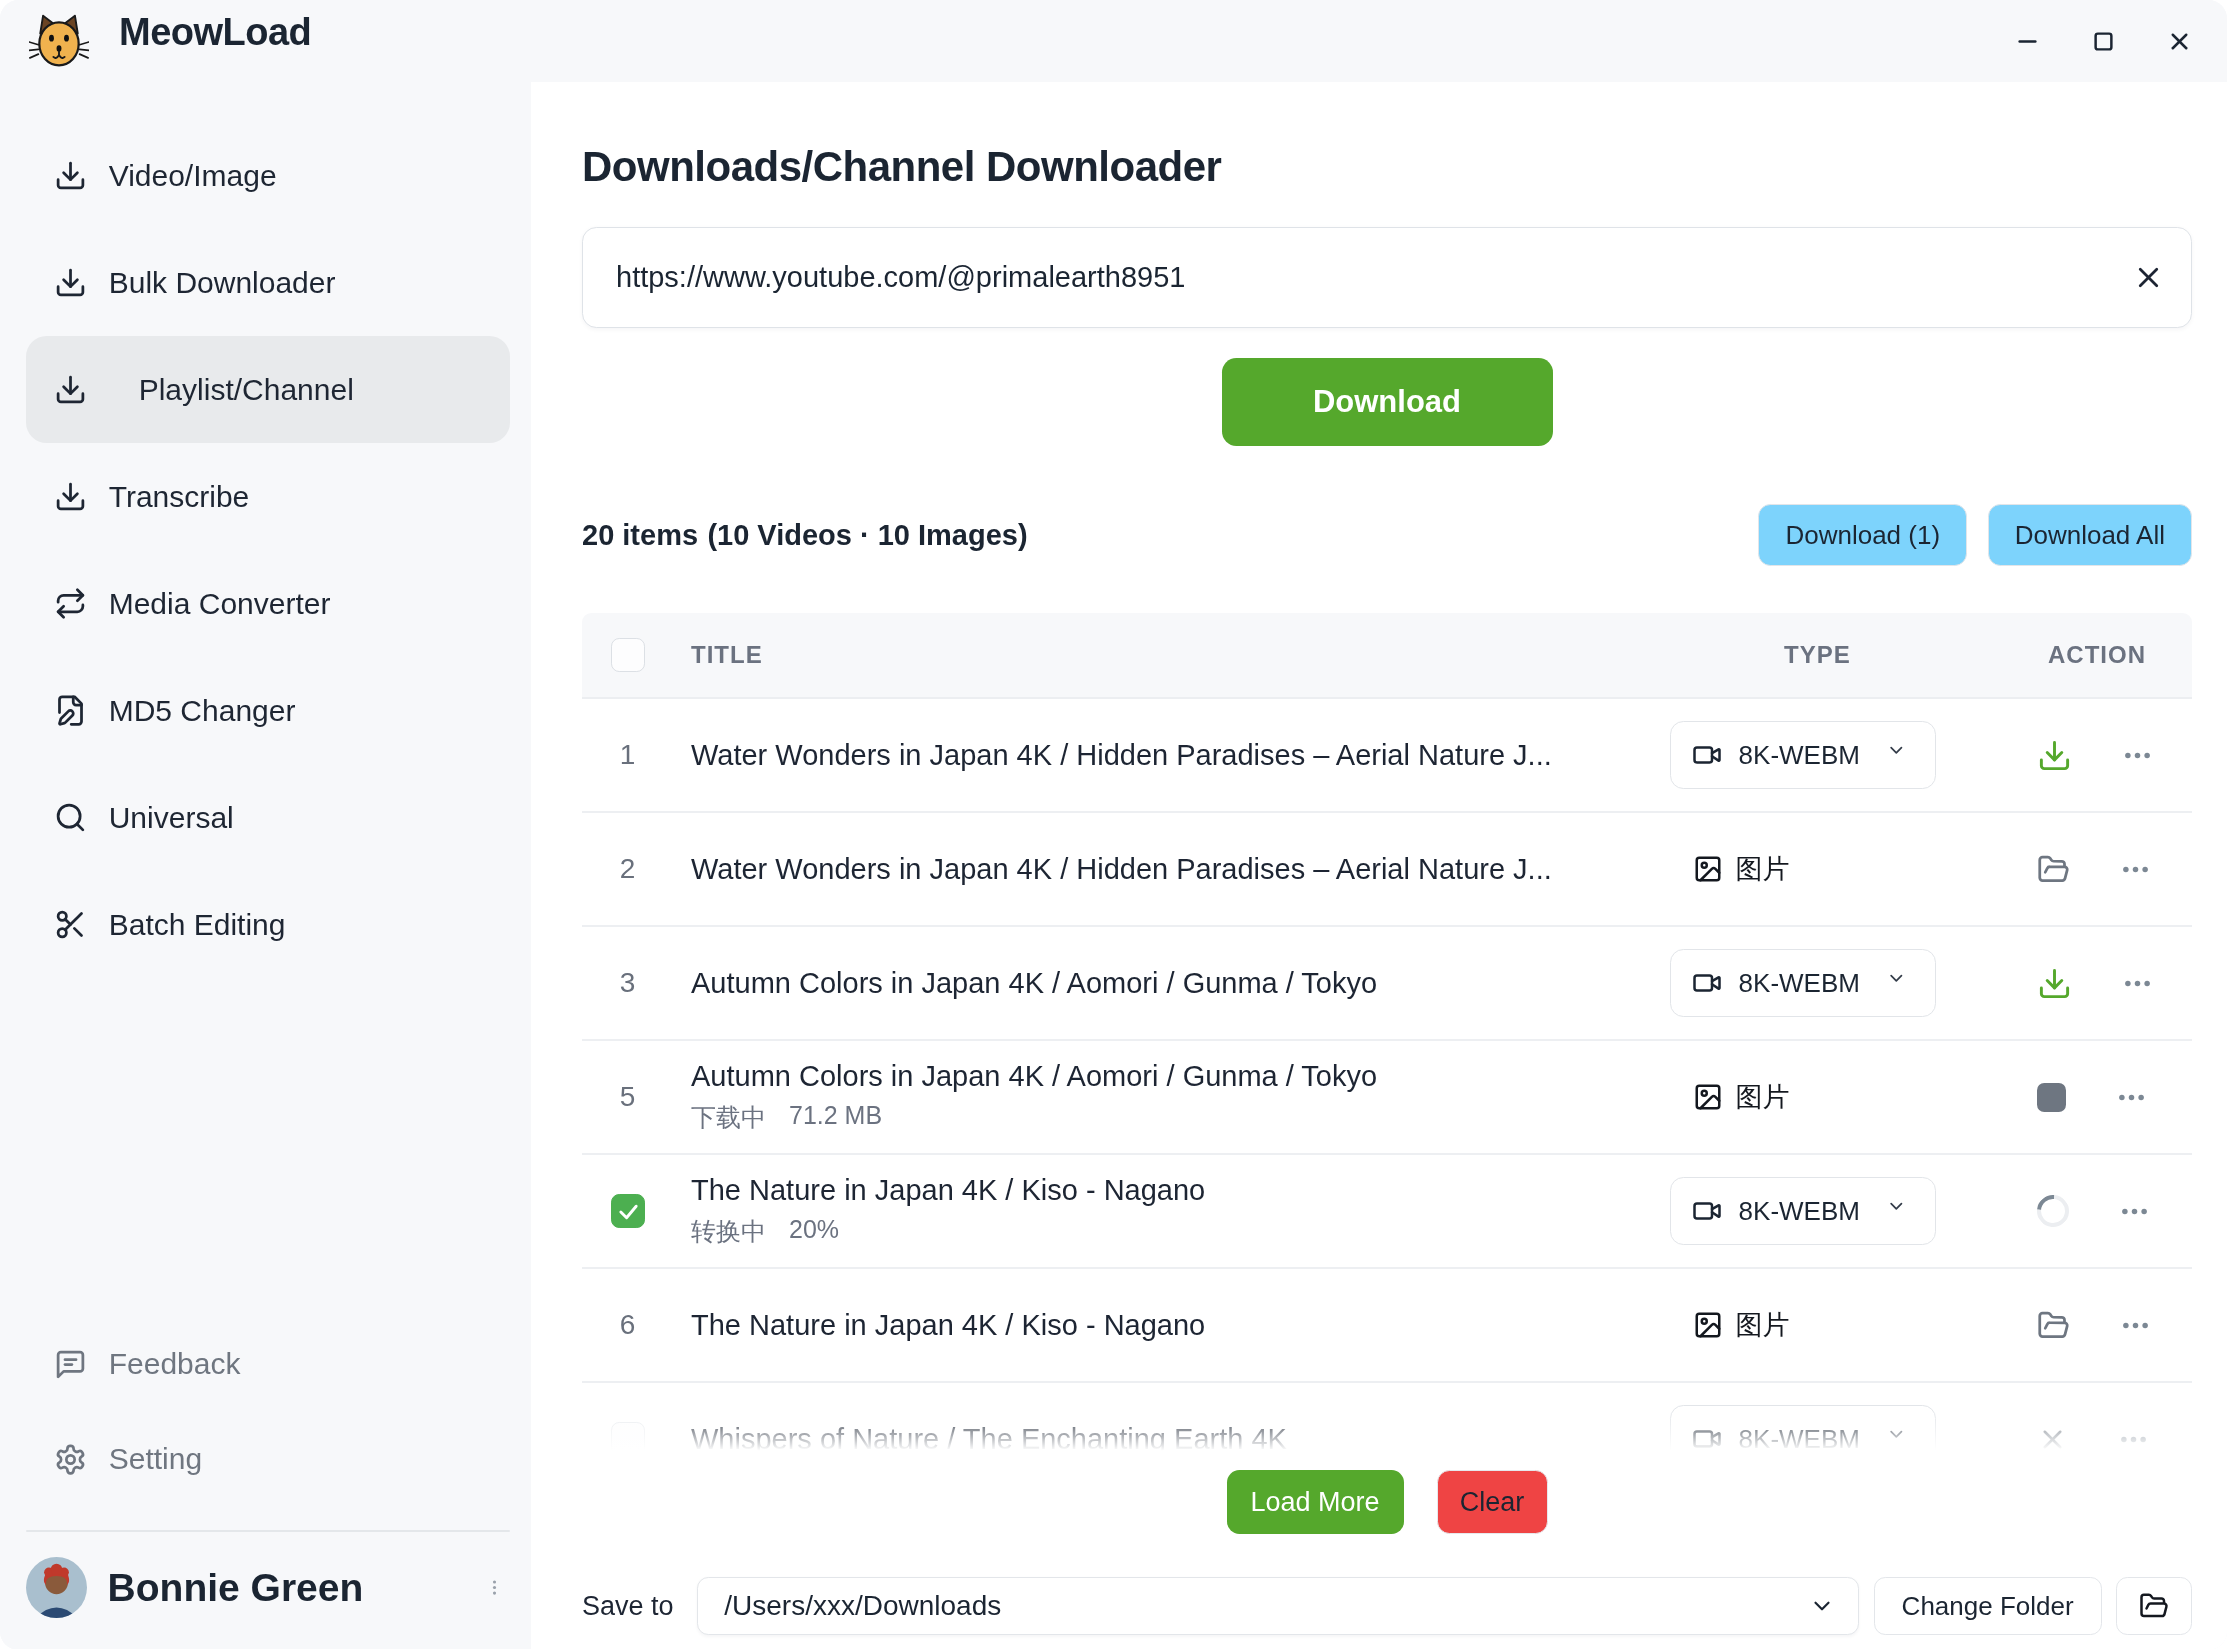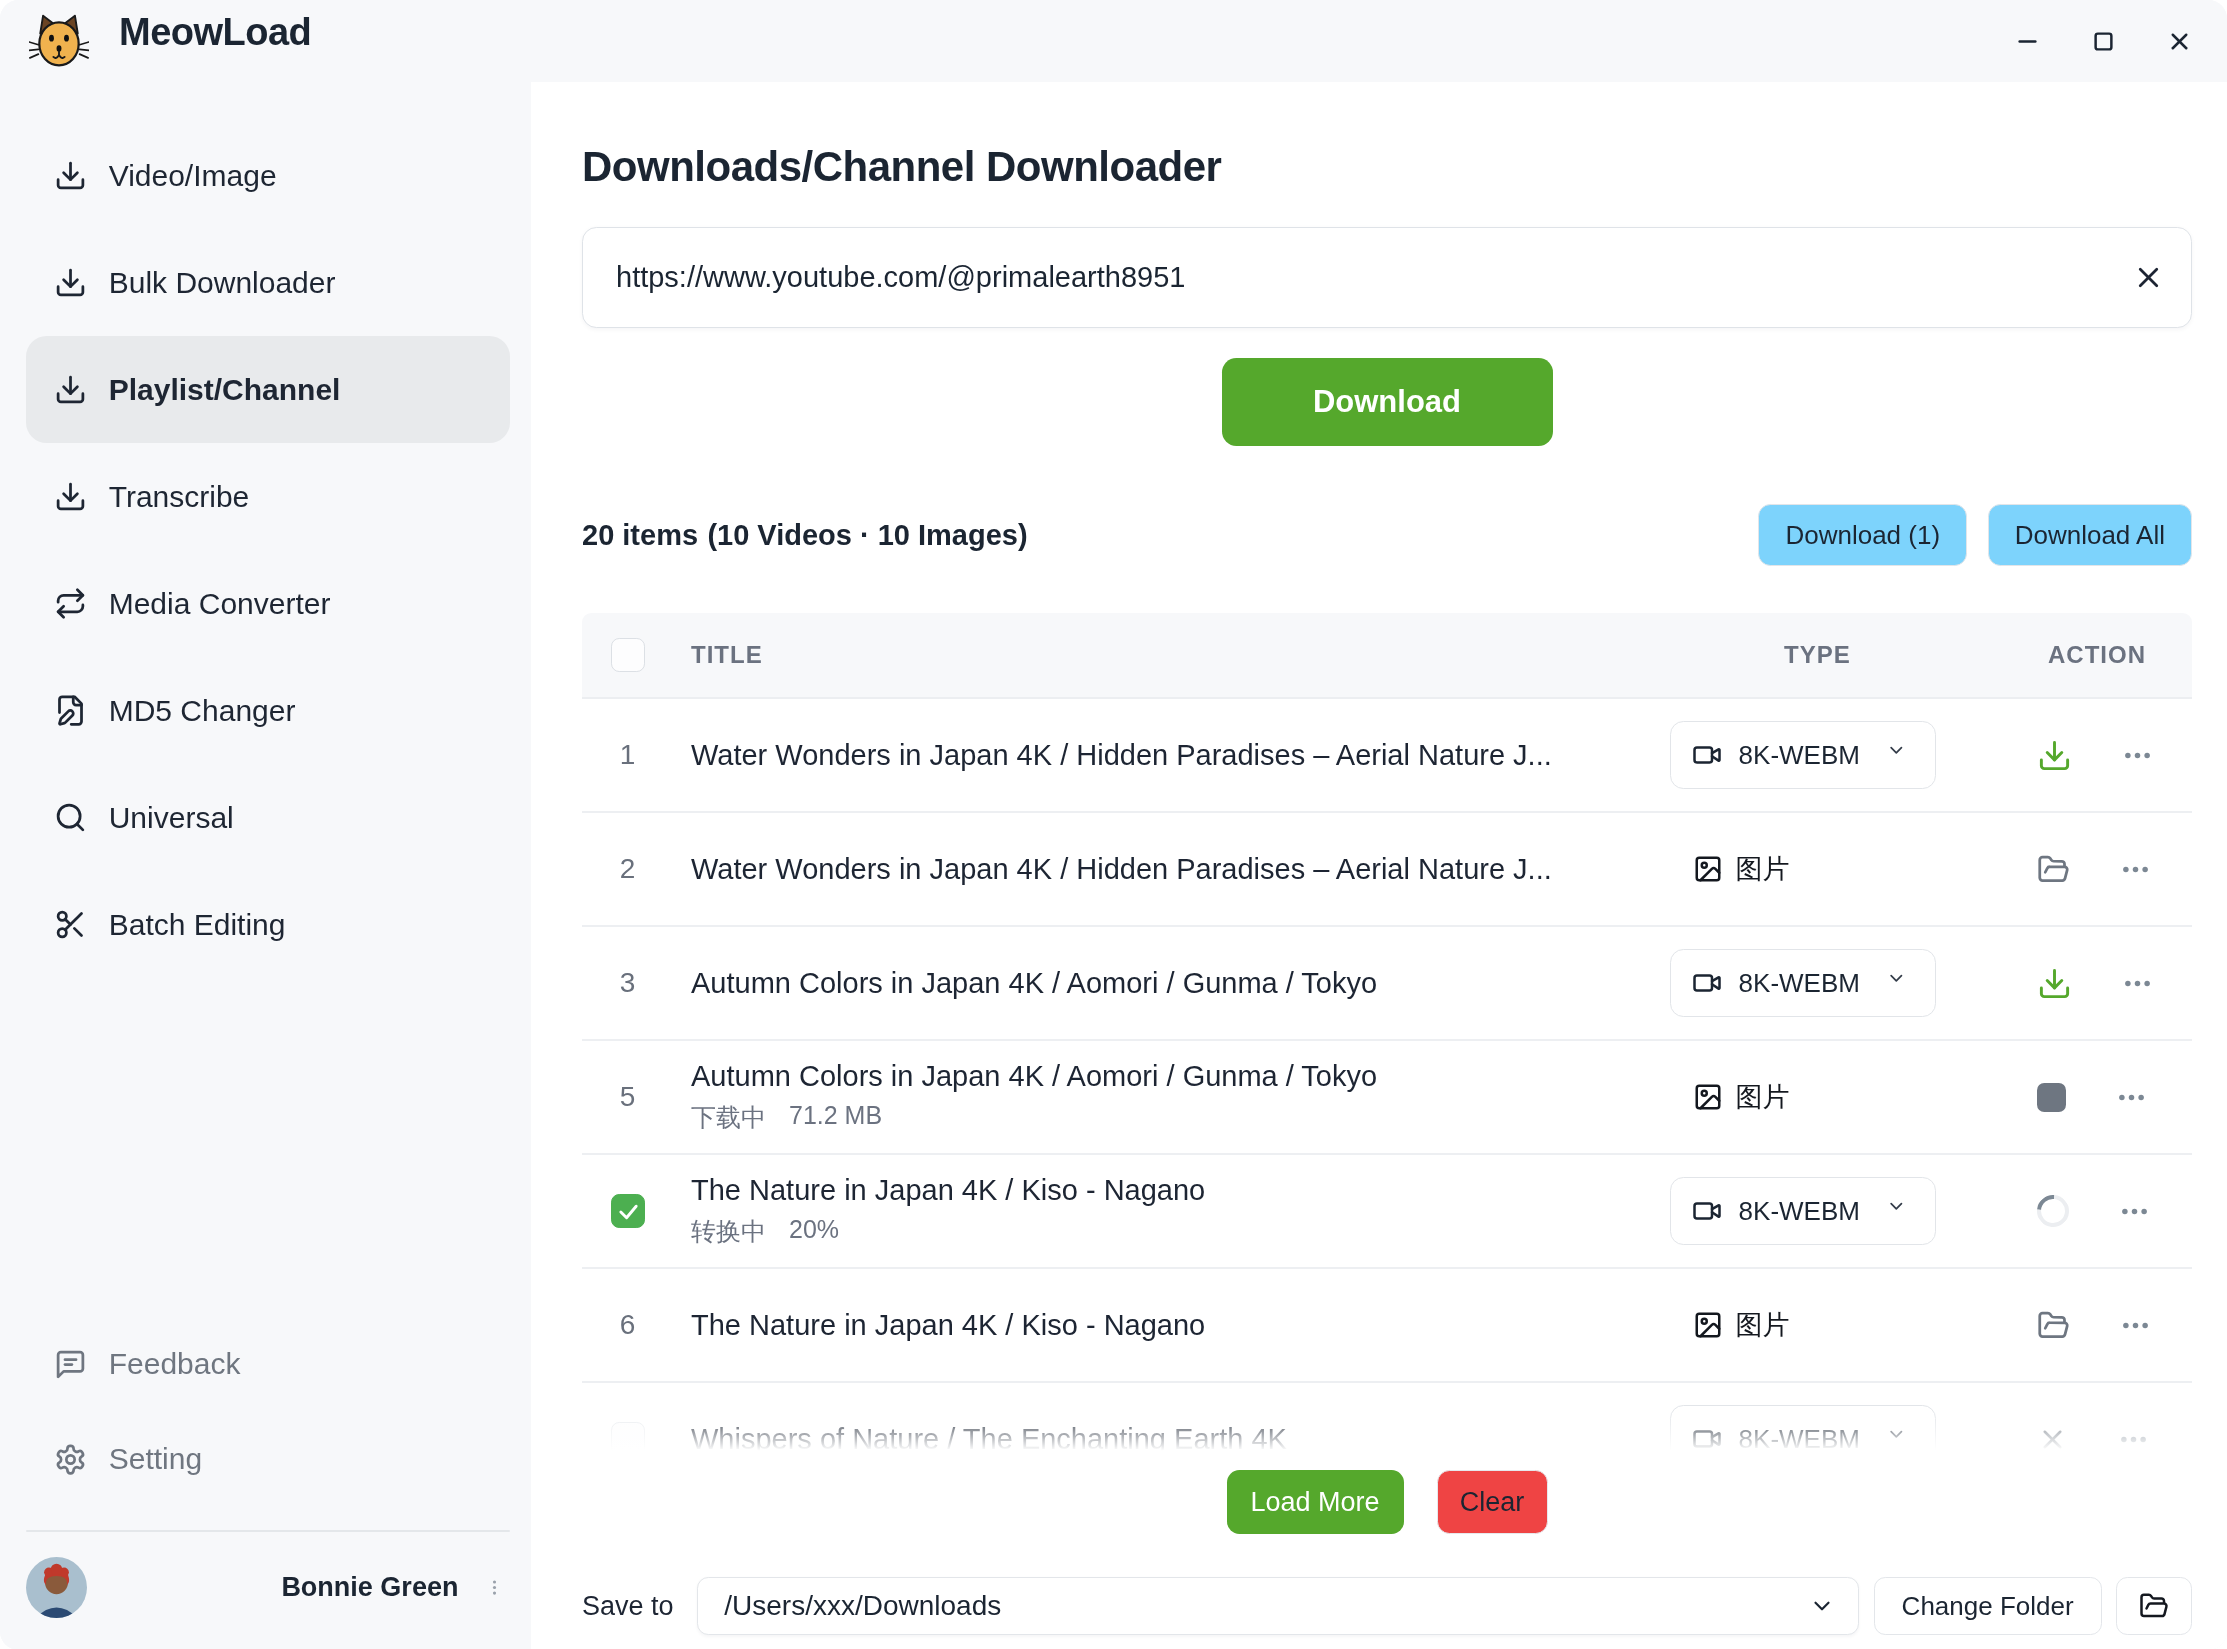--- a/index.html
+++ b/index.html
@@ -20,30 +20,30 @@
   .win-btn{width:29px;height:29px;display:flex;align-items:center;justify-content:center;color:#1b2532;cursor:pointer;background:none;border:none;padding:0;}
   .win-btn svg{width:27px;height:27px;}
   
   .layout{display:flex;height:1567px;}
   .sidebar{width:531px;background:#f7f8fa;display:flex;flex-direction:column;padding-top:40px;}
   .side-item{height:107px;margin:0 21px 0 26px;border-radius:20.6px;display:flex;align-items:center;padding-left:28px;gap:21.7px;cursor:pointer;}
   .side-item .icon{width:33px;height:33px;color:#1e2633;flex:0 0 auto;display:flex;}
   .side-item .icon svg{width:33px;height:33px;}
   .side-label{font-size:30px;font-weight:500;color:#1e2633;white-space:nowrap;}
   .side-item.active{background:#e8eaec;}
-  .side-item.active .side-label{font-weight:700;}
+  .side-item.active .side-label{font-weight:400;margin-left:30px;}
   .sidebar-spacer{flex:1;}
   .side-item.muted .icon{color:#6f7680;}
   .side-item.muted{height:95px;}
   .side-item.muted .side-label{color:#6f7680;font-weight:400;}
   .side-divider{height:2.1px;background:#e4e7ea;margin:23px 21px 0 26px;border-radius:1px;}
   .user-row{display:flex;align-items:center;margin:25px 21px 31px 26px;gap:20.6px;}
   .avatar{width:61px;height:61px;border-radius:50%;overflow:hidden;flex:0 0 auto;}
   .avatar svg{width:61px;height:61px;display:block;}
-  .user-name{font-size:27px;font-weight:700;color:#1b2532;flex:1;text-align:right;}
+  .user-name{font-size:39px;font-weight:700;color:#1b2532;flex:1;}
   .kebab{width:31px;height:41px;display:flex;align-items:center;justify-content:center;color:#9aa1ab;cursor:pointer;background:none;border:none;}
   .kebab svg{width:27px;height:37px;}
   
   .main{flex:1;background:#ffffff;padding:0 35px 0 51px;display:flex;flex-direction:column;}
   h1.page-title{margin:61px 0 0 0;font-size:42px;font-weight:700;color:#1b2532;letter-spacing:-0.5px;}
   .url-row{margin-top:36px;position:relative;}
   .url-input{
     width:100%;height:101px;border:1.5px solid #dfe3e8;border-radius:14.4px;background:#fff;
     padding:0 88px 0 33px;font-size:29px;color:#1b2532;outline:none;
     font-family:"Liberation Sans","DejaVu Sans",sans-serif;

